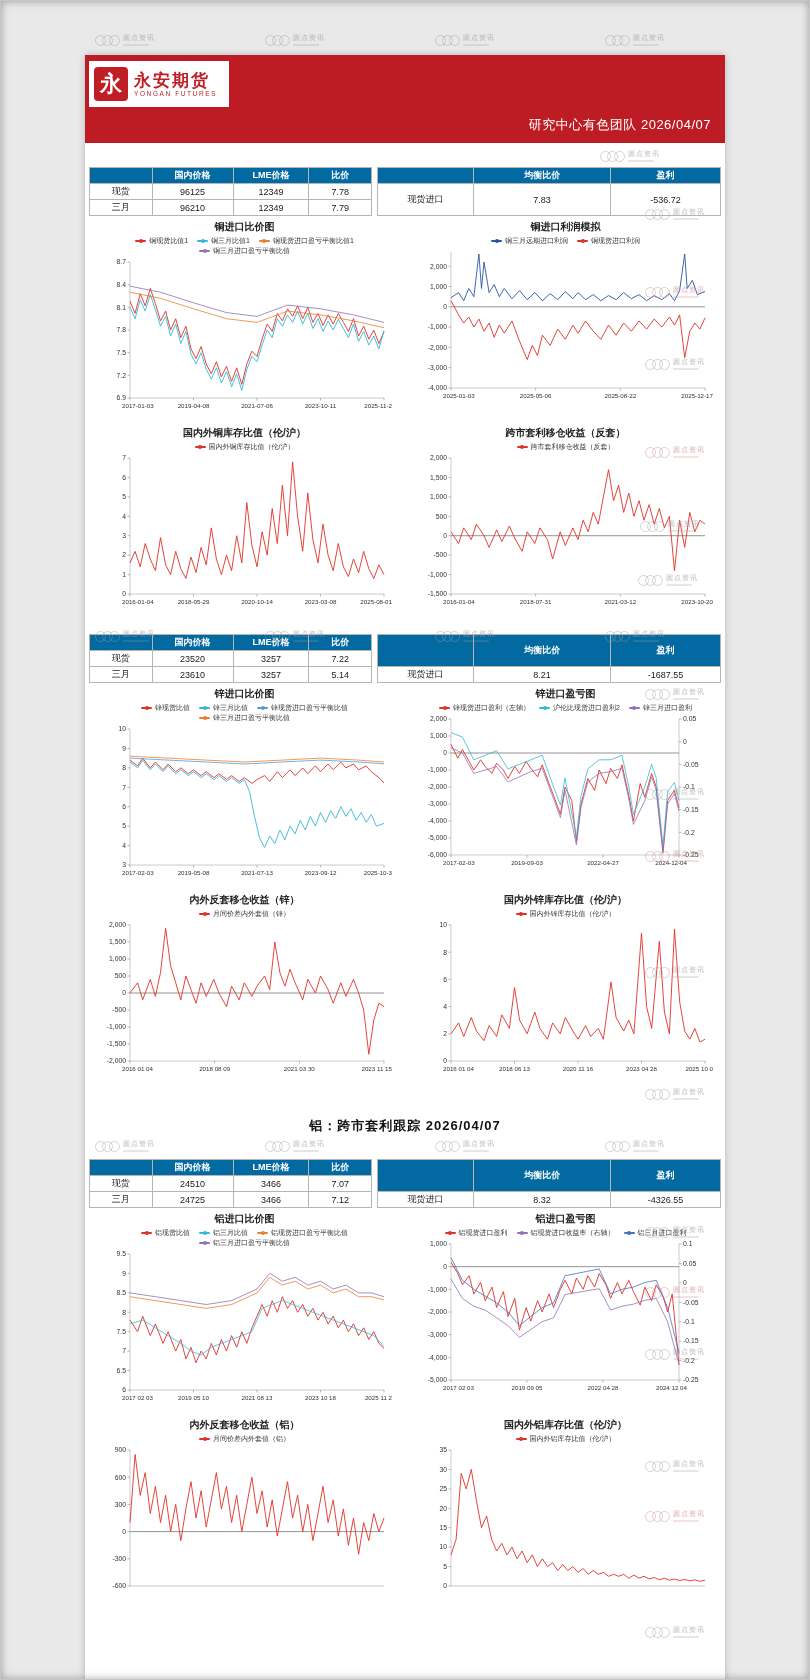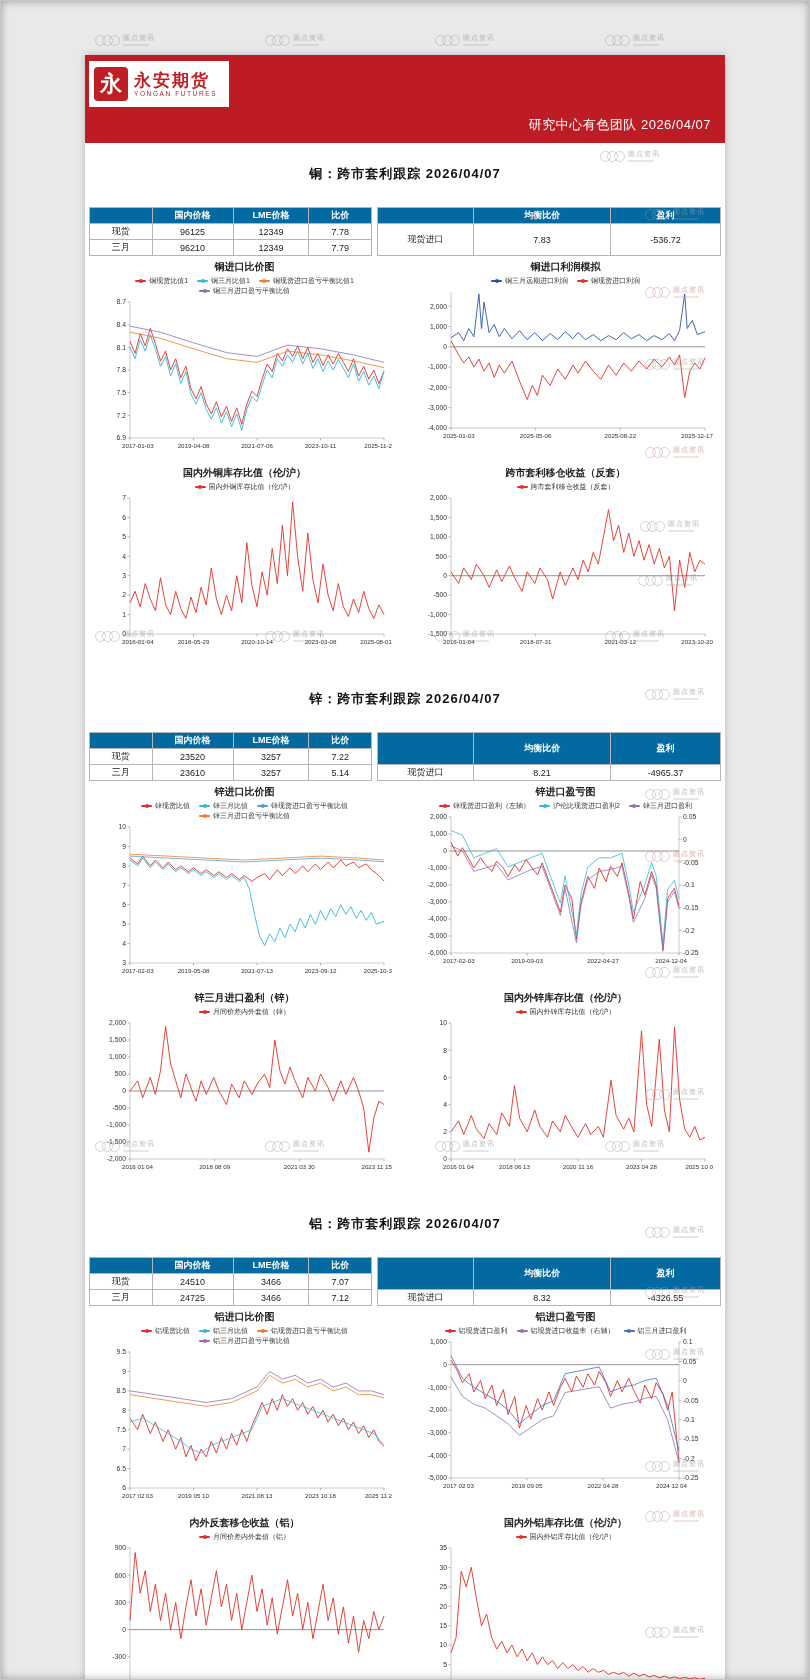--- a/index.html
+++ b/index.html
@@ -68,21 +68,20 @@
         <div class="logo-mark">永</div>
         <div class="logo-text">
           <div class="logo-cn">永安期货</div>
           <div class="logo-en">YONGAN FUTURES</div>
         </div>
       </div>
       <div class="banner-sub">研究中心有色团队  2026/04/07</div>
     </header>
 
     <section class="metal">
-      <h2 class="sec-head">铜：跨市套利跟踪  2026/04/07</h2>
       <div class="tables">
         <table class="tbl price">
             <thead>
               <tr>
                 <th></th>
                 <th>国内价格</th>
                 <th>LME价格</th>
                 <th>比价</th>
               </tr>
             </thead>
@@ -306,21 +305,20 @@
               <text x="205.3333333333333" y="152" text-anchor="middle" font-size="6.2" fill="#333">2021-03-12</text>
               <line x1="290" y1="142" x2="290" y2="144.5" stroke="#999" stroke-width="0.7"></line>
               <text x="298" y="152" text-anchor="end" font-size="6.2" fill="#333">2023-10-20</text>
               <polyline points="36.0,79.8 43.6,91.5 48.7,75.9 56.3,87.6 61.4,72.1 69.0,83.7 74.1,95.4 81.7,77.9 86.8,89.5 94.4,74.0 99.5,85.7 107.1,99.3 112.2,79.8 119.8,91.5 124.9,75.9 132.5,87.6 137.6,107.0 145.2,79.8 150.3,93.4 157.9,75.9 163.0,87.6 168.1,68.2 173.2,79.8 178.2,60.4 183.3,72.1 188.4,44.9 193.5,17.7 198.6,48.7 203.6,33.2 208.7,60.4 213.8,41.0 218.9,64.3 224.0,48.7 229.0,68.2 234.1,52.6 239.2,72.1 244.3,56.5 249.4,75.9 254.4,64.3 259.5,118.7 264.6,68.2 269.7,95.4 274.8,60.4 279.8,79.8 284.9,68.2 290.0,72.1" fill="none" stroke="#e03127" stroke-width="0.9" stroke-linejoin="round"></polyline>
             </svg>
         </div>
       </div>
     </section>
 
     <section class="metal">
-      <h2 class="sec-head">锌：跨市套利跟踪  2026/04/07</h2>
       <div class="tables">
         <table class="tbl price">
             <thead>
               <tr>
                 <th></th>
                 <th>国内价格</th>
                 <th>LME价格</th>
                 <th>比价</th>
               </tr>
             </thead>
@@ -344,21 +342,21 @@
               <tr>
                 <th></th>
                 <th>均衡比价</th>
                 <th>盈利</th>
               </tr>
             </thead>
             <tbody>
               <tr>
                 <td>现货进口</td>
                 <td>8.21</td>
-                <td>-4965.37</td>
+                <td>-1687.55</td>
               </tr>
             </tbody>
           </table>
       </div>
       <div class="charts">
         <div class="chart">
           <div class="chart-title">锌进口比价图</div>
           <div class="chart-legend">
               <span class="lg-item">
                 <span class="lg-mk" style="background: rgb(224, 49, 39);">
@@ -486,21 +484,21 @@
               <line x1="187.99999999999997" y1="142" x2="187.99999999999997" y2="144.5" stroke="#999" stroke-width="0.7"></line>
               <text x="187.99999999999997" y="152" text-anchor="middle" font-size="6.2" fill="#333">2022-04-27</text>
               <line x1="264" y1="142" x2="264" y2="144.5" stroke="#999" stroke-width="0.7"></line>
               <text x="272" y="152" text-anchor="end" font-size="6.2" fill="#333">2024-12-04</text>
               <polyline points="36.0,31.5 42.8,45.1 47.4,36.6 54.2,48.5 58.8,57.0 65.6,46.8 70.2,53.6 77.0,60.4 81.6,50.2 88.4,57.0 93.0,65.5 99.8,53.6 104.4,60.4 111.2,48.5 115.8,55.3 122.6,63.8 127.2,51.9 134.0,70.6 138.6,82.5 145.4,101.2 150.0,74.0 156.8,87.6 161.4,128.4 166.0,91.0 172.8,65.5 179.6,77.4 184.2,57.0 191.0,70.6 195.6,55.3 202.4,65.5 207.0,51.9 213.8,82.5 218.4,108.0 225.2,70.6 229.8,84.2 236.6,60.4 241.2,74.0 248.0,138.6 252.6,87.6 259.4,77.4 264.0,94.8" fill="none" stroke="#e03127" stroke-width="0.9" stroke-linejoin="round"></polyline>
               <polyline points="36.0,19.6 47.4,24.1 58.8,46.8 70.2,42.3 81.6,37.7 93.0,55.9 104.4,51.3 115.8,46.8 127.2,42.3 138.6,74.0 145.4,92.1 150.0,64.9 161.4,123.9 166.0,83.1 172.8,55.9 184.2,46.8 195.6,46.8 207.0,42.3 213.8,74.0 218.4,101.2 229.8,74.0 236.6,51.3 241.2,64.9 248.0,132.9 252.6,78.5 259.4,69.5 264.0,87.6" fill="none" stroke="#35b8d8" stroke-width="0.8" stroke-linejoin="round"></polyline>
               <polyline points="36.0,34.9 47.4,40.0 58.8,60.4 70.2,57.0 81.6,53.6 93.0,68.9 104.4,63.8 115.8,58.7 127.2,55.3 138.6,85.9 145.4,104.6 150.0,77.4 161.4,131.8 166.0,94.4 172.8,68.9 184.2,60.4 195.6,58.7 207.0,55.3 213.8,85.9 218.4,111.4 229.8,87.6 236.6,63.8 241.2,77.4 248.0,140.3 252.6,91.0 259.4,80.8 264.0,97.8" fill="none" stroke="#9271b5" stroke-width="0.8" stroke-linejoin="round"></polyline>
             </svg>
         </div>
         <div class="chart">
-          <div class="chart-title">锌三月进口盈利（锌）</div>
+          <div class="chart-title">内外反套移仓收益（锌）</div>
           <div class="chart-legend">
               <span class="lg-item">
                 <span class="lg-mk" style="background: rgb(224, 49, 39);">
                   <span class="lg-dot" style="background: rgb(224, 49, 39);"></span>
                 </span>
                 <span class="lg-tx">月间价差内外套值（锌）</span>
               </span>
             </div>
           <svg class="chart-plot" viewBox="0 0 302 158" width="302" height="158">
               <line x1="36" y1="6" x2="36" y2="142" stroke="#b5b5b5" stroke-width="0.7"></line>

